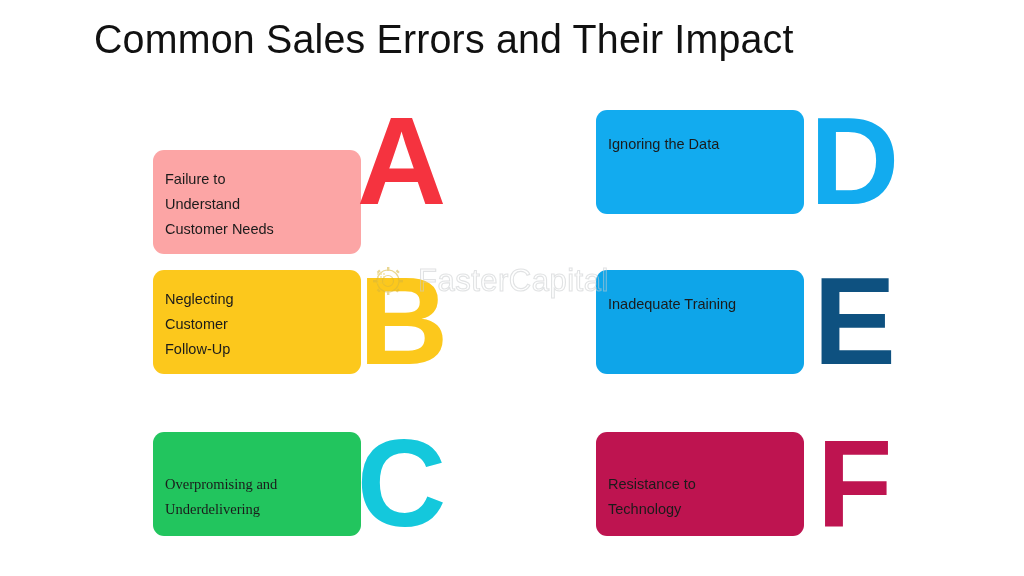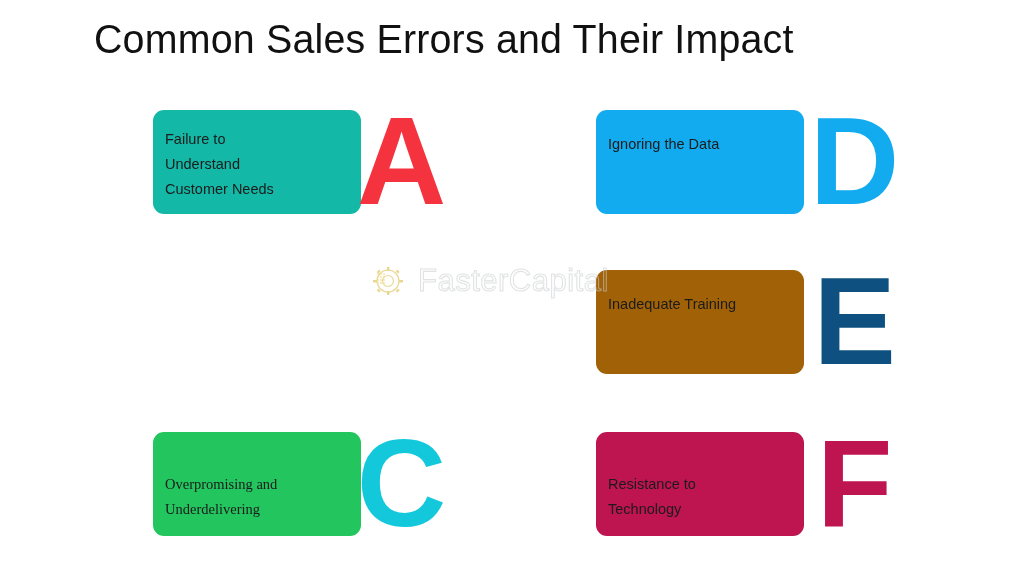--- a/index.html
+++ b/index.html
@@ -139,46 +139,54 @@
   }
 </style>
 </head>
 <body>
 
 <div id="slide">
 
   <div id="title">Common Sales Errors and Their Impact</div>
 
   <div class="card-group" id="group-a">
-    <div class="panel" style="background: #14b8a6;">
+    <div class="panel" style="background: #fca5a5; margin-top: 40px;">
       <div class="panel-text three">Failure to
 Understand
 Customer Needs</div>
     </div>
     <div class="letter a" style="color: rgb(245, 51, 63);">A</div>
   </div>
 
+  <div class="card-group" id="group-b">
+    <div class="panel" style="background: rgb(252, 200, 28);">
+      <div class="panel-text three">Neglecting
+Customer
+Follow-Up</div>
+    </div>
+    <div class="letter b" style="color: rgb(252, 200, 28);">B</div>
+  </div>
 
   <div class="card-group" id="group-c">
     <div class="panel" style="background: #22c55e; font-family: Liberation Serif, serif;">
       <div class="panel-text two">Overpromising and
 Underdelivering</div>
     </div>
     <div class="letter c" style="color: rgb(20, 200, 220);">C</div>
   </div>
 
   <div class="card-group" id="group-d">
     <div class="panel" style="background: rgb(18, 171, 239);">
       <div class="panel-text single">Ignoring the Data</div>
     </div>
     <div class="letter d" style="color: rgb(18, 171, 239);">D</div>
   </div>
 
   <div class="card-group" id="group-e">
-    <div class="panel" style="background: #a16207;">
+    <div class="panel" style="background: #0ea5e9;">
       <div class="panel-text single">Inadequate Training</div>
     </div>
     <div class="letter e" style="color: rgb(14, 81, 128);">E</div>
   </div>
 
   <div class="card-group" id="group-f">
     <div class="panel" style="background: rgb(190, 20, 80);">
       <div class="panel-text two">Resistance to
 Technology</div>
     </div>

